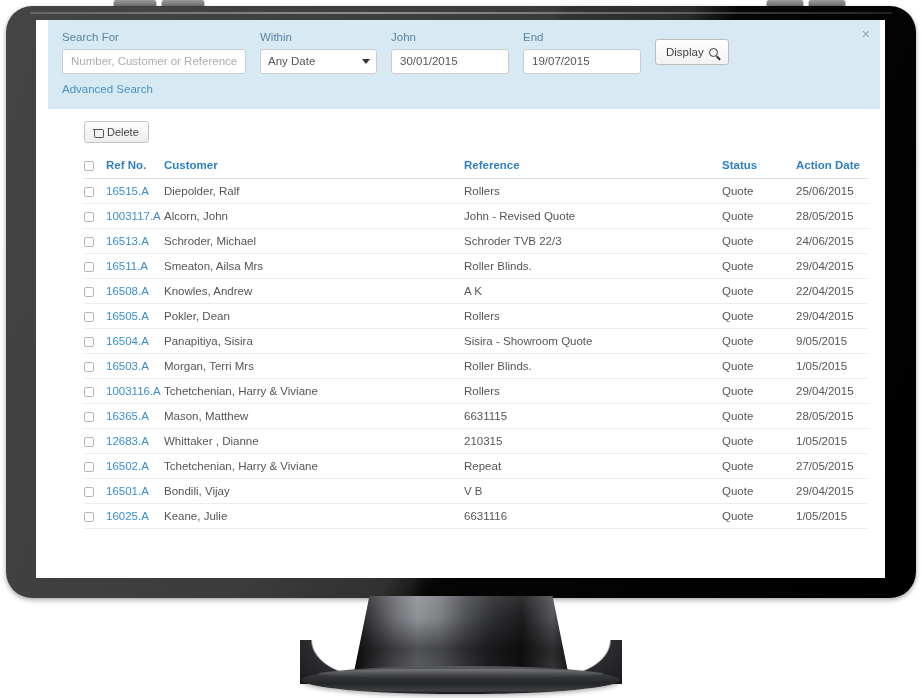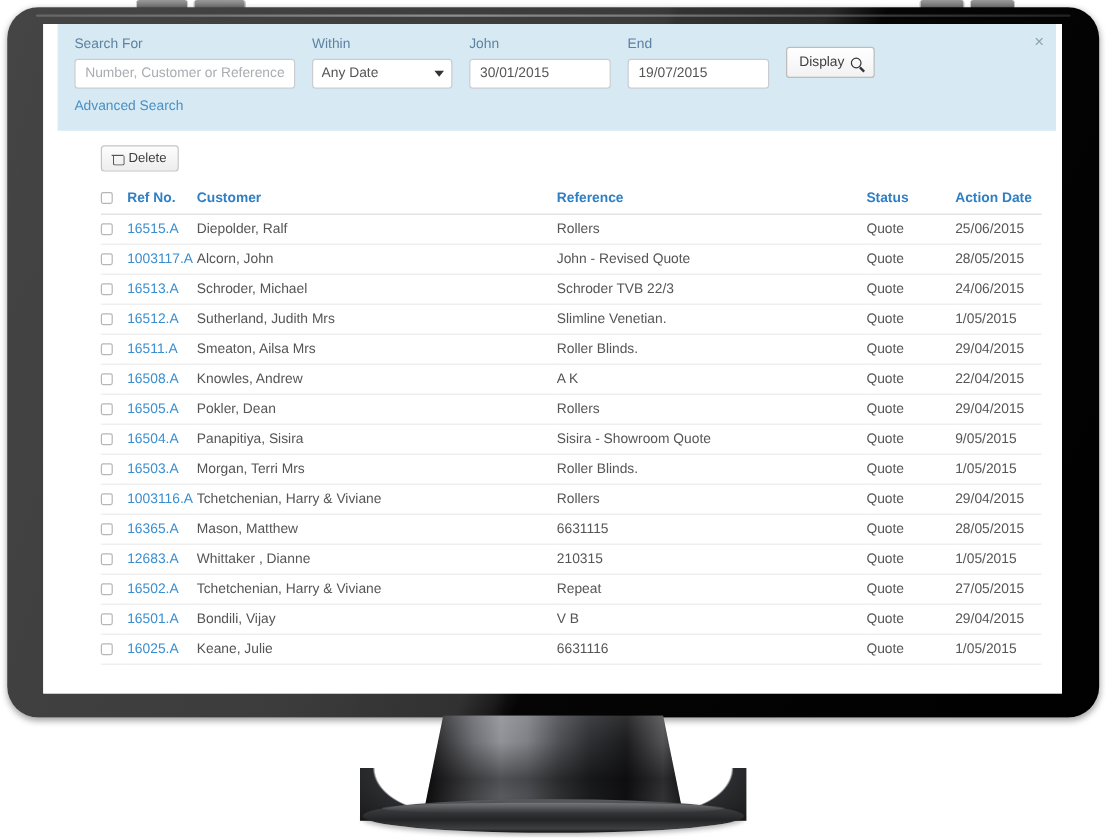--- a/index.html
+++ b/index.html
@@ -420,28 +420,20 @@
             <tr>
               <td class="col-check"><span class="row-check"></span></td>
               <td class="col-ref"><a class="ref-link">16513.A</a></td>
               <td class="col-cust">Schroder, Michael</td>
               <td class="col-refer">Schroder TVB 22/3</td>
               <td class="col-status">Quote</td>
               <td class="col-date">24/06/2015</td>
             </tr>
             <tr>
               <td class="col-check"><span class="row-check"></span></td>
-              <td class="col-ref"><a class="ref-link">16512.A</a></td>
-              <td class="col-cust">Sutherland, Judith Mrs</td>
-              <td class="col-refer">Slimline Venetian.</td>
-              <td class="col-status">Quote</td>
-              <td class="col-date">1/05/2015</td>
-            </tr>
-            <tr>
-              <td class="col-check"><span class="row-check"></span></td>
               <td class="col-ref"><a class="ref-link">16511.A</a></td>
               <td class="col-cust">Smeaton, Ailsa Mrs</td>
               <td class="col-refer">Roller Blinds.</td>
               <td class="col-status">Quote</td>
               <td class="col-date">29/04/2015</td>
             </tr>
             <tr>
               <td class="col-check"><span class="row-check"></span></td>
               <td class="col-ref"><a class="ref-link">16508.A</a></td>
               <td class="col-cust">Knowles, Andrew</td>

